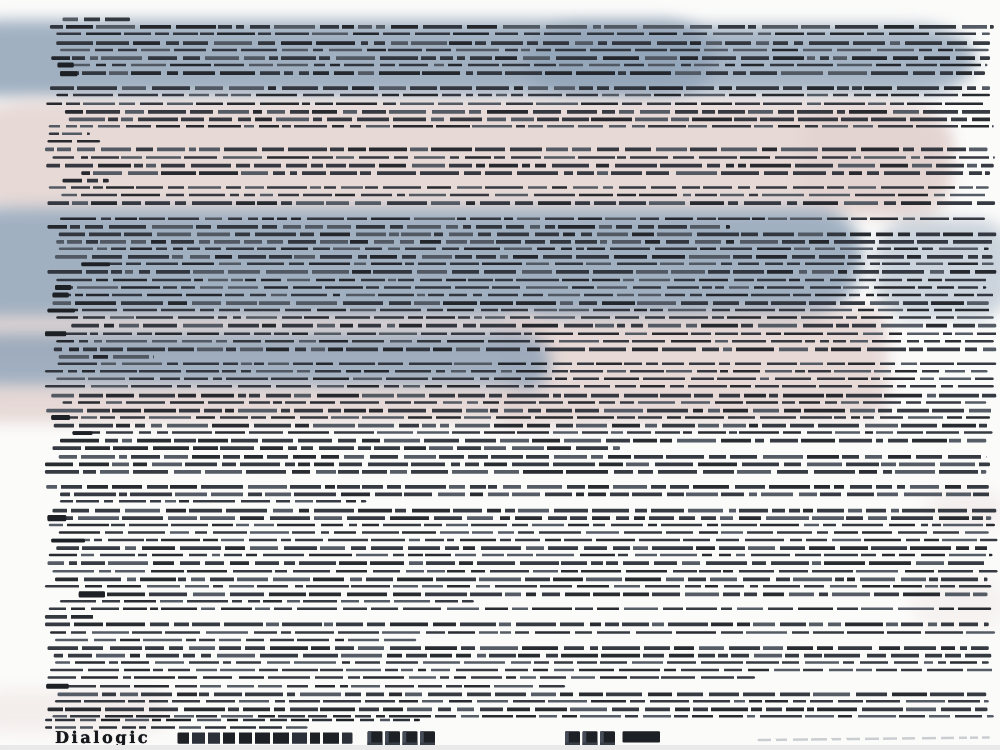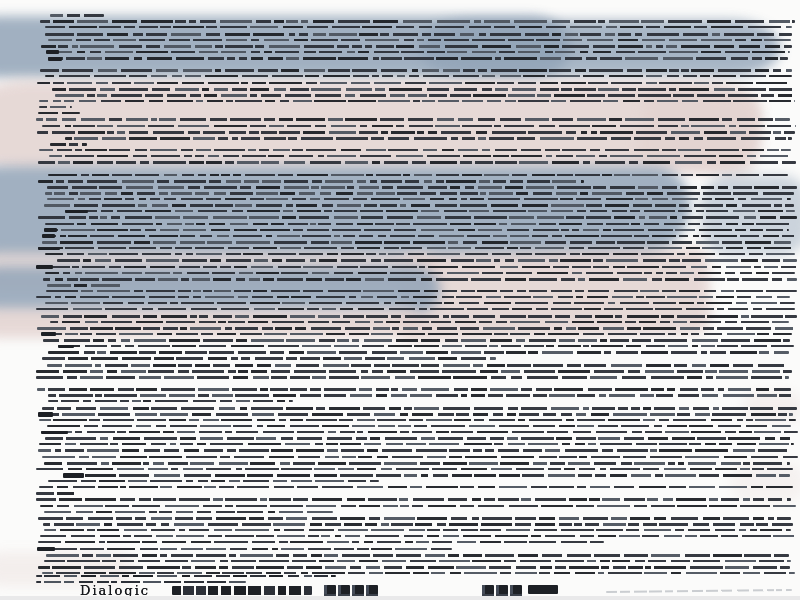--- a/index.html
+++ b/index.html
@@ -8,23 +8,23 @@
   .page{position:relative;width:800px;height:600px;background:var(--paper,#fbfbfa);overflow:hidden;}
   .blob{position:absolute;filter:blur(6px);z-index:1;}
   .blob.blue{background:var(--hl-blue,#92a4b8);opacity:.85;}
   .blob.pink{background:var(--hl-pink,#e2d1ce);opacity:.8;}
   #texture{position:absolute;inset:0;z-index:2;}
   .text-line{position:absolute;border-radius:1px;opacity:.95;}
   .headword{position:absolute;border-radius:1px;background:var(--ink-bold,#1d2025);z-index:3;}
   .footer{position:absolute;left:0;top:0;width:800px;height:600px;z-index:4;pointer-events:none;}
   .footer-smallline{position:absolute;border-radius:1px;}
   .title-line{position:absolute;left:44px;top:583px;height:15px;display:flex;align-items:center;z-index:5;}
-  .title-word{font-family:"DejaVu Serif", serif;font-weight:normal;font-size:13px;
+  .title-word{font-family:"DejaVu Serif", serif;font-weight:bold;font-size:13px;
               letter-spacing:2px;color:var(--title-ink,#16181c);
-              text-shadow:0 0 .6px var(--title-ink,#16181c);line-height:14px;margin-left:36px;}
+              text-shadow:0 0 .6px var(--title-ink,#16181c);line-height:14px;}
   .title-bars{height:9px;border-radius:1px;margin-left:22px;}
   .cjk-cluster{display:flex;gap:2px;margin-left:12px;}
   .cjk-block{width:12px;height:12px;border-radius:1px;background:var(--ink-bold,#1d2025);
              box-shadow:inset 0 -3px 0 #3a404a, inset 3px 0 0 #454c58;}
   .cjk-bar{height:9px;width:30px;border-radius:1px;background:var(--ink-bold,#1d2025);margin-left:4px;}
   .title-gap{width:104px;}
   .script-mark{position:absolute;left:606px;top:590px;height:2px;width:186px;
                transform:rotate(-.6deg);opacity:.5;border-radius:1px;z-index:4;}
   .bottom-bar{position:absolute;left:0;top:596px;width:800px;height:4px;
               background:var(--bottom-bar,#e9e9ea);z-index:6;}

